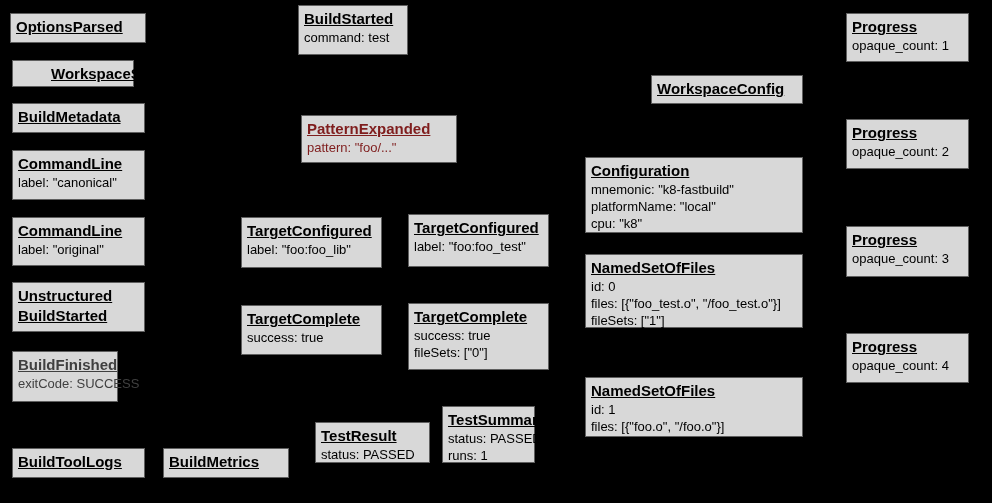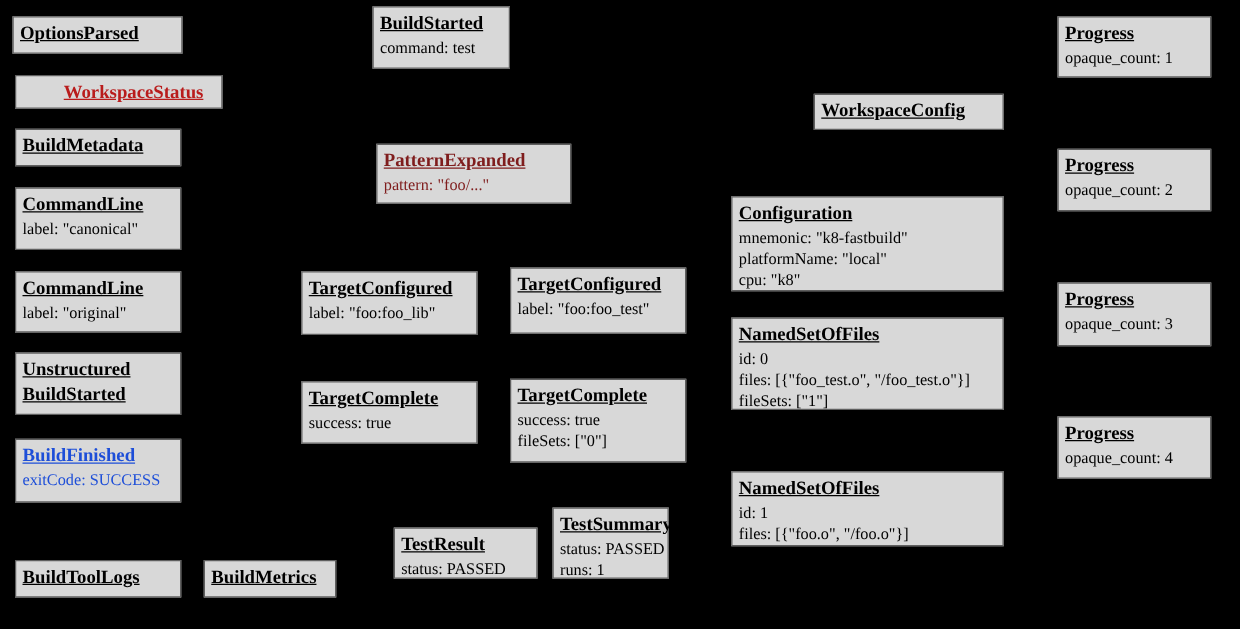--- a/index.html
+++ b/index.html
@@ -4,21 +4,21 @@
 <style>
   html, body {
     margin: 0;
     padding: 0;
     background: #000000;
   }
   .canvas {
     position: relative;
     background: #000000;
     overflow: hidden;
-    font-family: Liberation Serif, serif;
+    font-family: Liberation Sans, sans-serif;
     border-radius: 26px;
   }
   .node {
     position: absolute;
     box-sizing: border-box;
     background: #d8d8d8;
     border: 1px solid #5f5f5f;
     color: #000000;
     padding: 3px 5px;
   }
@@ -35,46 +35,46 @@
     white-space: nowrap;
   }
 </style>
 </head>
 <body>
 
 <div class="canvas" id="canvas" style="width: 992px; height: 503px; background: rgb(0, 0, 0);">
     <div class="node" style="left: 10px; top: 13px; width: 136px; height: 30px; background: rgb(216, 216, 216); border-color: rgb(95, 95, 95); color: rgb(0, 0, 0);">
       <div class="node-title">OptionsParsed</div>
     </div>
-    <div class="node" style="left: 12px; top: 60px; width: 166px; height: 27px; background: rgb(216, 216, 216); border-color: rgb(95, 95, 95); color: #b91c1c; padding-left: 38px;">
+    <div class="node" style="left: 12px; top: 60px; width: 122px; height: 27px; background: rgb(216, 216, 216); border-color: rgb(95, 95, 95); color: #000000; padding-left: 38px;">
       <div class="node-title">WorkspaceStatus</div>
     </div>
     <div class="node" style="left: 12px; top: 103px; width: 133px; height: 30px; background: rgb(216, 216, 216); border-color: rgb(95, 95, 95); color: rgb(0, 0, 0);">
       <div class="node-title">BuildMetadata</div>
     </div>
     <div class="node" style="left: 12px; top: 150px; width: 133px; height: 50px; background: rgb(216, 216, 216); border-color: rgb(95, 95, 95); color: rgb(0, 0, 0);">
       <div class="node-title">CommandLine</div>
       <div class="node-attr">label: "canonical"</div>
     </div>
     <div class="node" style="left: 12px; top: 217px; width: 133px; height: 49px; background: rgb(216, 216, 216); border-color: rgb(95, 95, 95); color: rgb(0, 0, 0);">
       <div class="node-title">CommandLine</div>
       <div class="node-attr">label: "original"</div>
     </div>
     <div class="node" style="left: 12px; top: 282px; width: 133px; height: 50px; background: rgb(216, 216, 216); border-color: rgb(95, 95, 95); color: rgb(0, 0, 0);">
       <div class="node-title">Unstructured
 BuildStarted</div>
     </div>
-    <div class="node" style="left: 12px; top: 351px; width: 133px; height: 51px; background: rgb(216, 216, 216); border-color: rgb(95, 95, 95); color: #1d4ed8;">
+    <div class="node" style="left: 12px; top: 351px; width: 106px; height: 51px; background: rgb(216, 216, 216); border-color: rgb(95, 95, 95); color: #404040;">
       <div class="node-title">BuildFinished</div>
       <div class="node-attr">exitCode: SUCCESS</div>
     </div>
     <div class="node" style="left: 12px; top: 448px; width: 133px; height: 30px; background: rgb(216, 216, 216); border-color: rgb(95, 95, 95); color: rgb(0, 0, 0);">
       <div class="node-title">BuildToolLogs</div>
     </div>
-    <div class="node" style="left: 163px; top: 448px; width: 106px; height: 30px; background: rgb(216, 216, 216); border-color: rgb(95, 95, 95); color: rgb(0, 0, 0);">
+    <div class="node" style="left: 163px; top: 448px; width: 126px; height: 30px; background: rgb(216, 216, 216); border-color: rgb(95, 95, 95); color: rgb(0, 0, 0);">
       <div class="node-title">BuildMetrics</div>
     </div>
     <div class="node" style="left: 298px; top: 5px; width: 110px; height: 50px; background: rgb(216, 216, 216); border-color: rgb(95, 95, 95); color: rgb(0, 0, 0);">
       <div class="node-title">BuildStarted</div>
       <div class="node-attr">command: test</div>
     </div>
     <div class="node" style="left: 301px; top: 115px; width: 156px; height: 48px; background: rgb(216, 216, 216); border-color: rgb(95, 95, 95); color: #7f1d1d;">
       <div class="node-title">PatternExpanded</div>
       <div class="node-attr">pattern: "foo/..."</div>
     </div>

